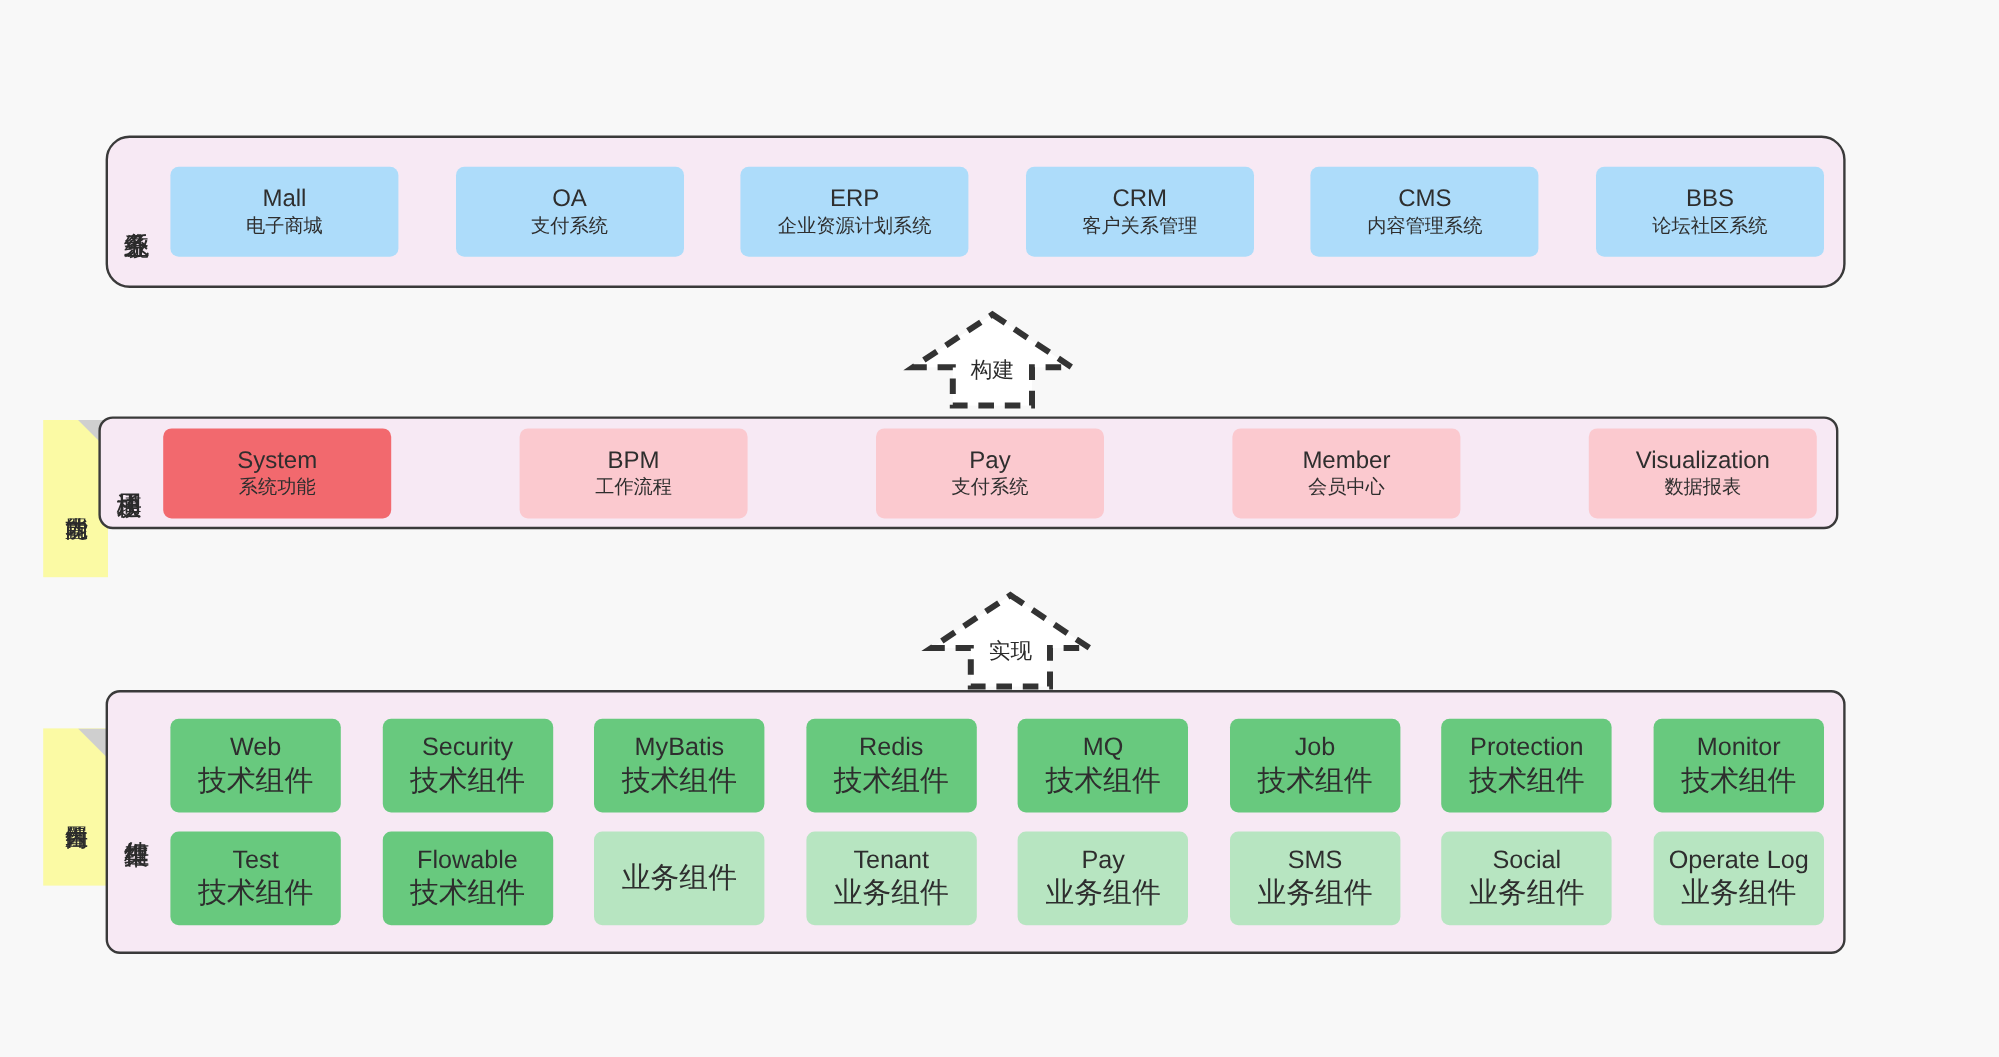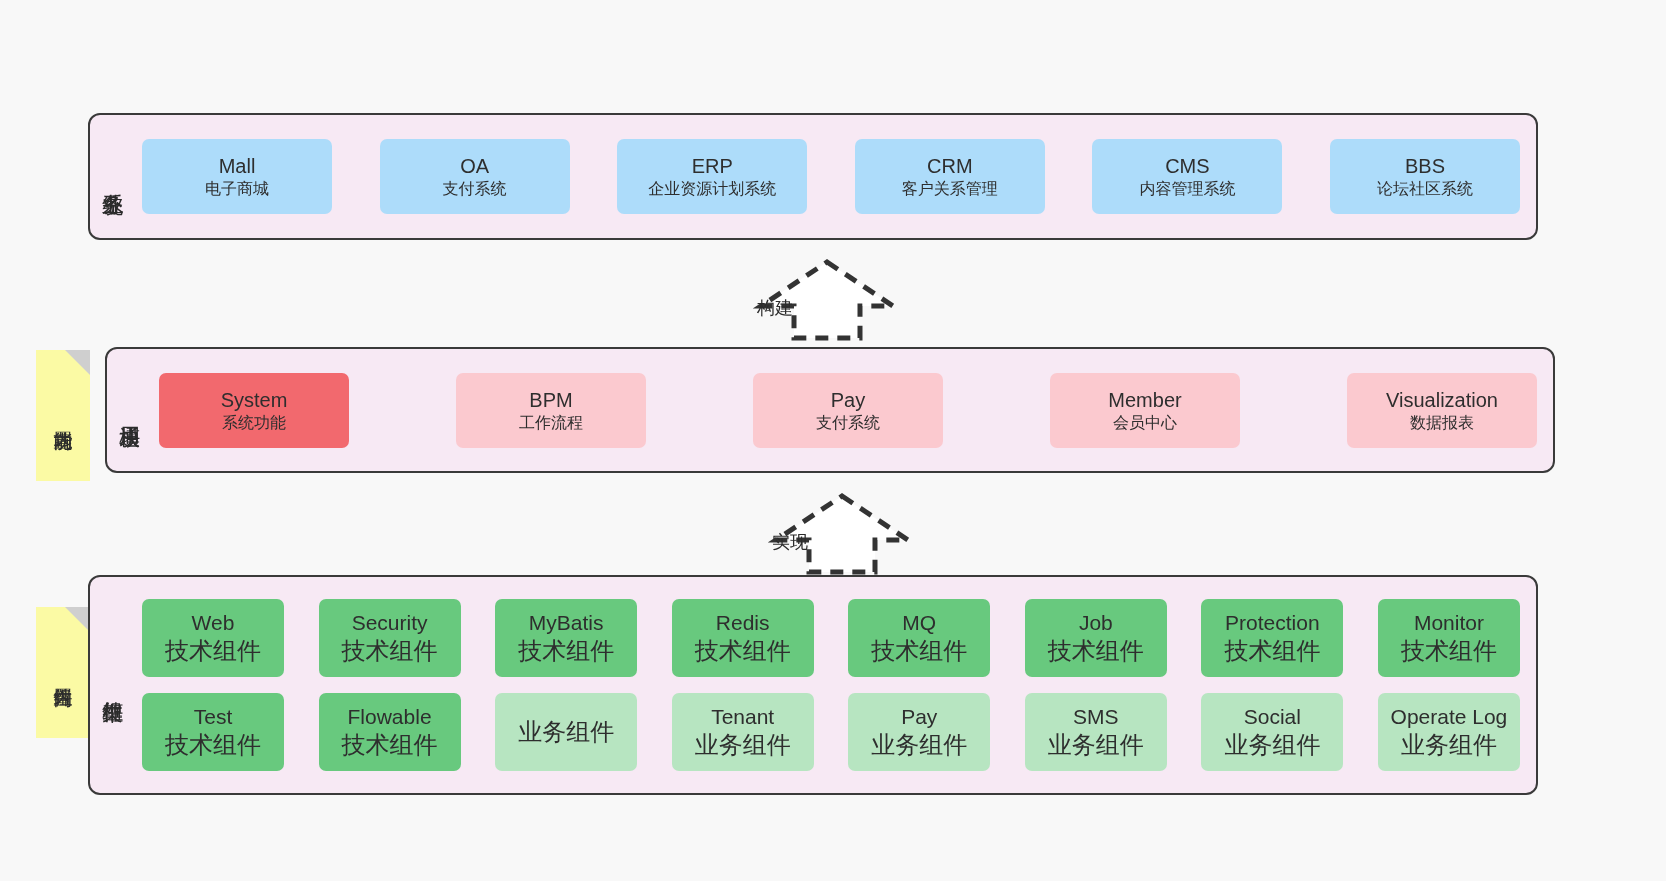--- a/index.html
+++ b/index.html
@@ -70,26 +70,26 @@
   .card .en { font-size: 20px; }
   .card .cn { font-size: 16px; }
 
   .c-blue      { background: #addcfa; }
   .c-red       { background: #f2696e; }
   .c-pink      { background: #fbc9cf; }
   .c-green     { background: #68c97e; }
   .c-greenlite { background: #b7e5c1; }
 
   
-  #layer-business { left: 88px; top: 113px; width: 1450px; height: 127px; }
+  #layer-business { left: 88px; top: 113px; width: 1450px; height: 127px; border-radius: 20px; }
   #layer-business .layer-body { padding-right: 16px; }
   #layer-business .card { width: 190px; height: 75px; }
 
   
-  #layer-common { left: 105px; top: 347px; width: 1450px; height: 126px; }
+  #layer-common { left: 82px; top: 347px; width: 1450px; height: 94px; }
   #layer-common .card { width: 190px; height: 75px; }
 
   
   #layer-framework { left: 88px; top: 575px; width: 1450px; height: 220px; }
   #layer-framework .layer-body { gap: 16px; }
   #layer-framework .card { width: 142px; height: 78px; }
   #layer-framework .card .en { font-size: 21px; }
   #layer-framework .card .cn { font-size: 24px; }
 
   
@@ -120,20 +120,21 @@
   #note-func { left: 36px; top: 350px; height: 131px; }
   #note-comp { left: 36px; top: 607px; height: 131px; }
 
   
   .arrow { position: absolute; }
   .arrow svg { display: block; overflow: visible; }
   .arrow .alabel {
     position: absolute;
     left: 0; right: 0;
     top: 38px;
+    text-align: center;
     font-size: 18px;
     color: #2b2b2b;
     background: transparent;
     pointer-events: none;
   }
   #arrow-build { left: 757px; top: 258px; width: 140px; height: 84px; }
   #arrow-impl  { left: 772px; top: 492px; width: 140px; height: 84px; }
 </style>
 </head>
 <body>

